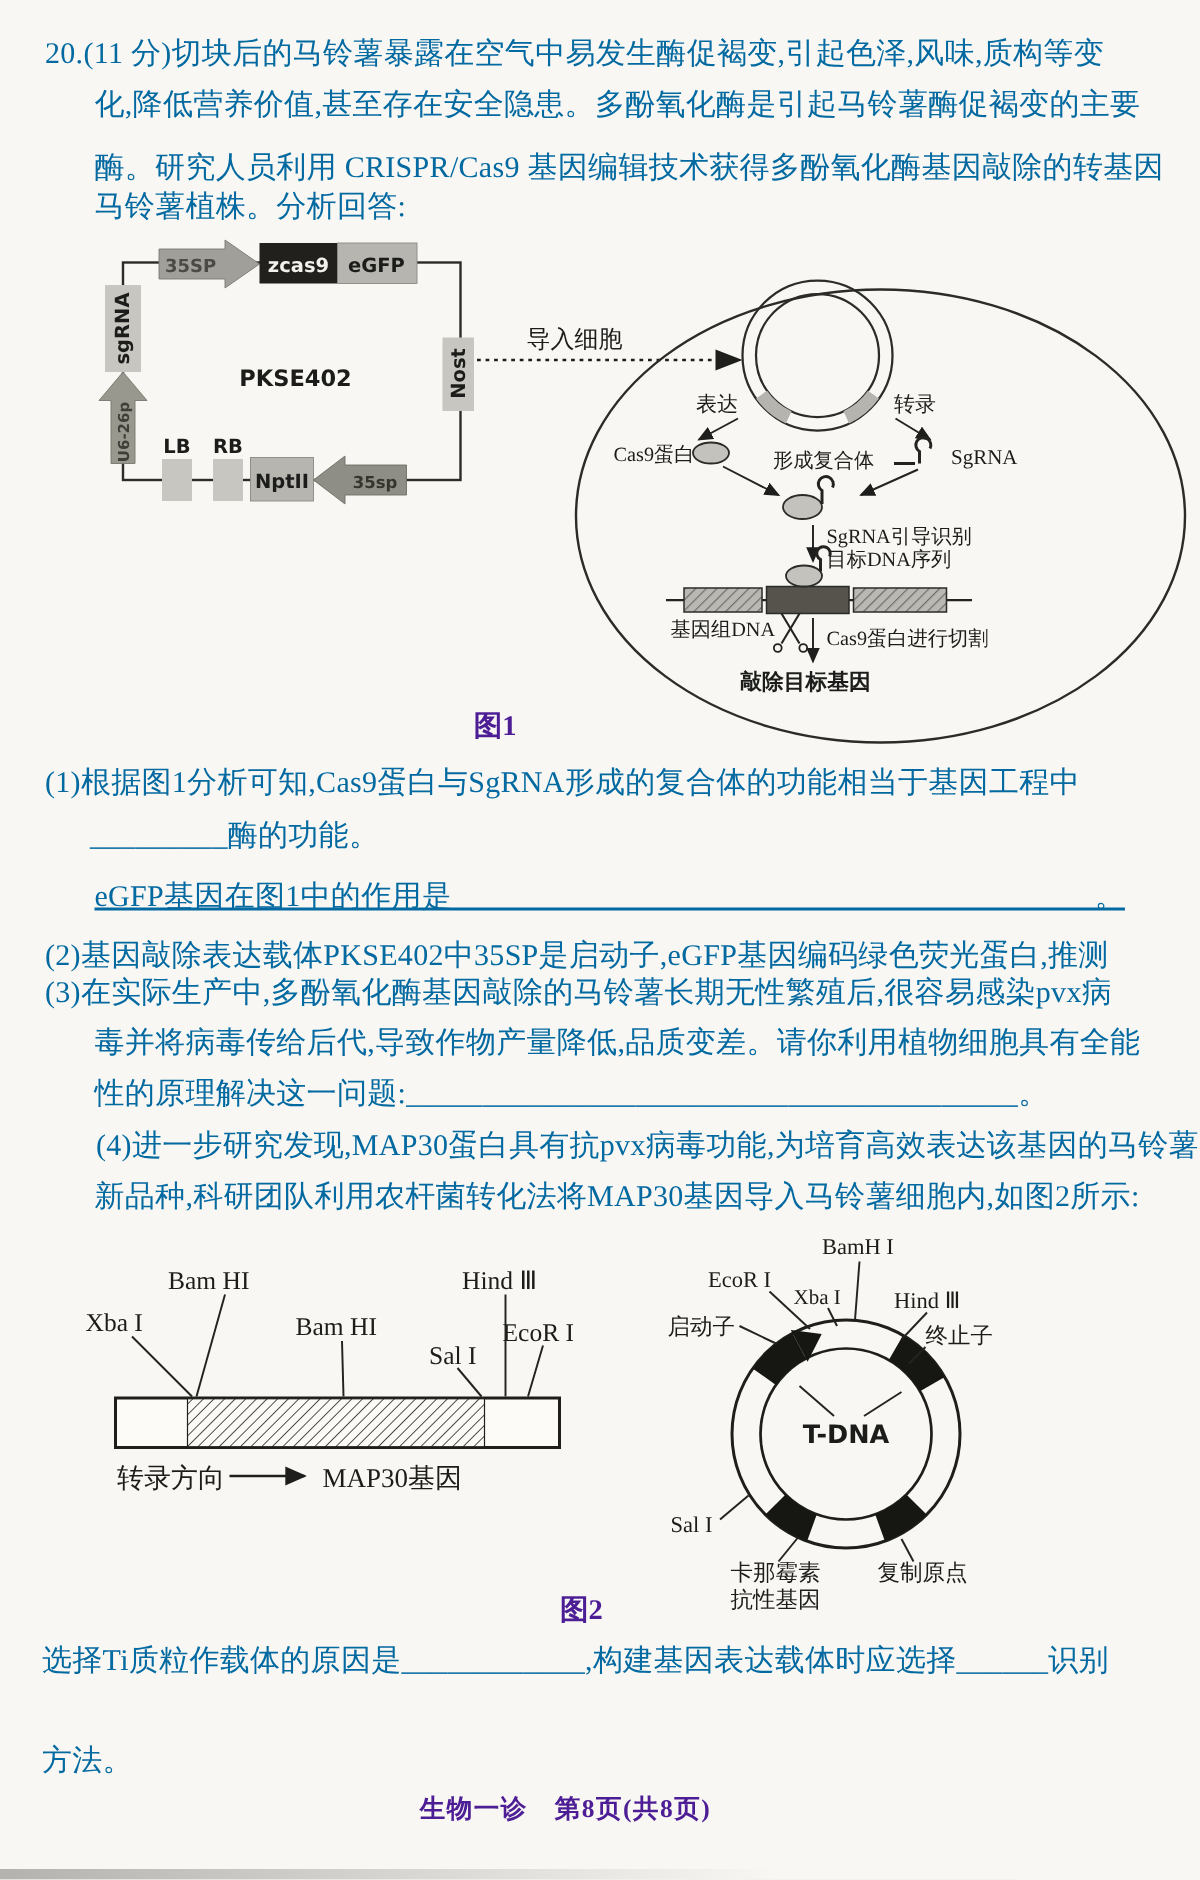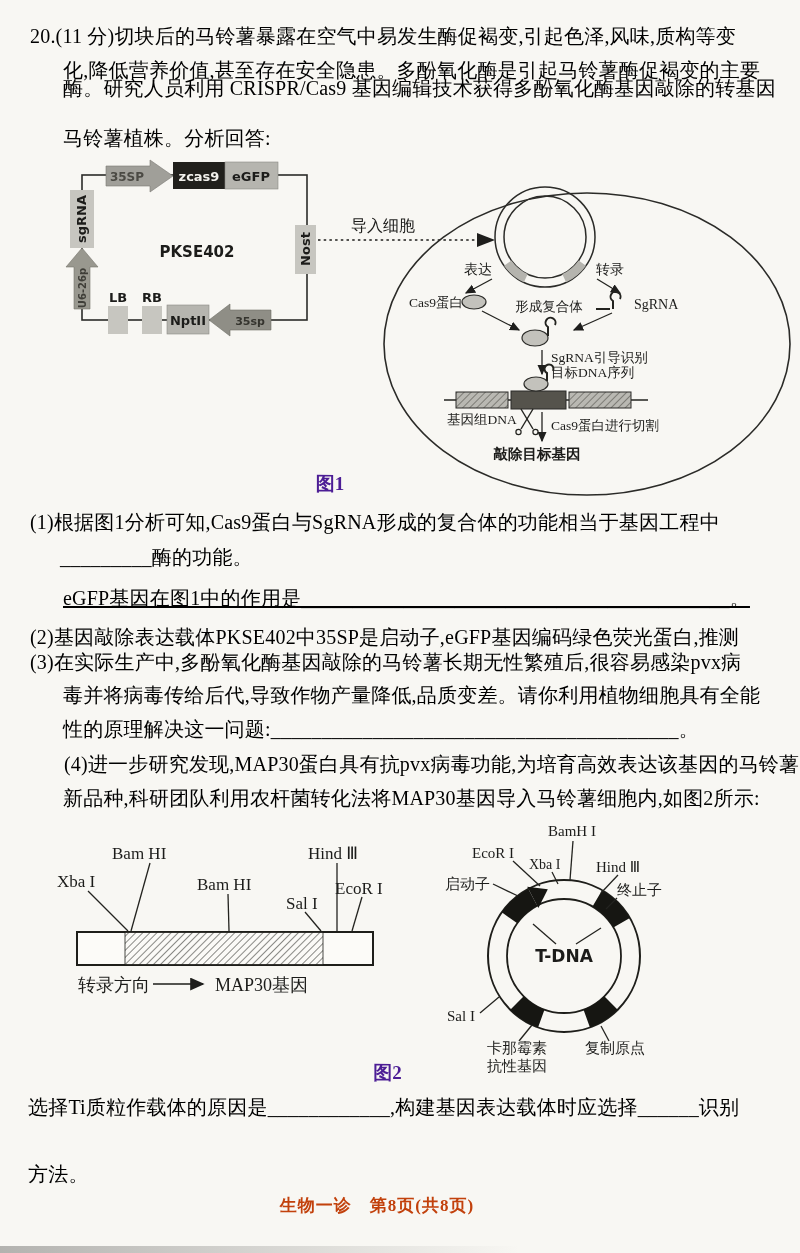--- a/index.html
+++ b/index.html
@@ -5,29 +5,29 @@
   html,body{margin:0;padding:0;}
   body{background:#e9e8e4;}
   .page{
     position:relative; width:800px; height:1253px; overflow:hidden;
     background:#f8f7f3; color:#1c1c1a;
     font-family:"Liberation Serif", serif;
   }
   .tl{
     position:absolute; white-space:nowrap;
     font:20px/1.25 "Liberation Serif", serif;
-    color:#000000; letter-spacing:.2px;
+    color:#0369a1; letter-spacing:.2px;
   }
   .figcap{
     position:absolute; text-align:center;
     font:700 19px "Liberation Serif", serif; color:#4c1d95;
   }
   .footer{
     position:absolute; left:0; top:1194px; width:754px; text-align:center;
-    font:700 17px "Liberation Serif", serif; color:#c2410c; letter-spacing:1px;
+    font:700 17px "Liberation Serif", serif; color:#4c1d95; letter-spacing:1px;
   }
   svg{position:absolute; left:0; overflow:visible;}
   svg text{fill:#1c1c1a;}
   .sans-b13{font:700 13px "DejaVu Sans",sans-serif;}
   .sans-b12{font:700 12px "DejaVu Sans",sans-serif; fill:#4b4a44;}
   .sans-b15{font:700 15px "DejaVu Sans",sans-serif;}
   .sans-11 {font:700 11px "DejaVu Sans",sans-serif; fill:#35342e;}
   .sans-10 {font:700 10px "DejaVu Sans",sans-serif; fill:#3f3e38;}
   .cjk13{font:13.5px "Liberation Serif",serif;}
   .cjk14{font:14px "Liberation Serif",serif;}
@@ -44,21 +44,21 @@
     background:linear-gradient(to right, rgba(50,50,48,.35), rgba(50,50,48,0));
   }
 </style>
 </head>
 <body>
 
 <div class="page">
 
   <div class="tl" style="left:30px; top:24px;">20.(11 分)切块后的马铃薯暴露在空气中易发生酶促褐变,引起色泽,风味,质构等变</div>
   <div class="tl" style="left:63px; top:58px;">化,降低营养价值,甚至存在安全隐患。多酚氧化酶是引起马铃薯酶促褐变的主要</div>
-  <div class="tl" style="left:63px; top:76px;">酶。研究人员利用 CRISPR/Cas9 基因编辑技术获得多酚氧化酶基因敲除的转基因</div>
+  <div class="tl" style="left:63px; top:100px;">酶。研究人员利用 CRISPR/Cas9 基因编辑技术获得多酚氧化酶基因敲除的转基因</div>
   <div class="tl" style="left:63px; top:126px;">马铃薯植株。分析回答:</div>
 
   <svg style="top:160px;" width="800" height="345" viewBox="0 160 800 345">
     <defs>
       <pattern id="hatchA" width="5" height="5" patternUnits="userSpaceOnUse" patternTransform="rotate(45)">
         <rect width="5" height="5" fill="#b9b8b2"></rect>
         <line x1="0" y1="0" x2="0" y2="5" stroke="#6e6d67" stroke-width="1.6"></line>
       </pattern>
       <marker id="ah1" markerWidth="9" markerHeight="8" refX="7" refY="3.5" orient="auto">
         <path d="M0,0 L8,3.5 L0,7 Z" fill="#1e1e1c"></path>

